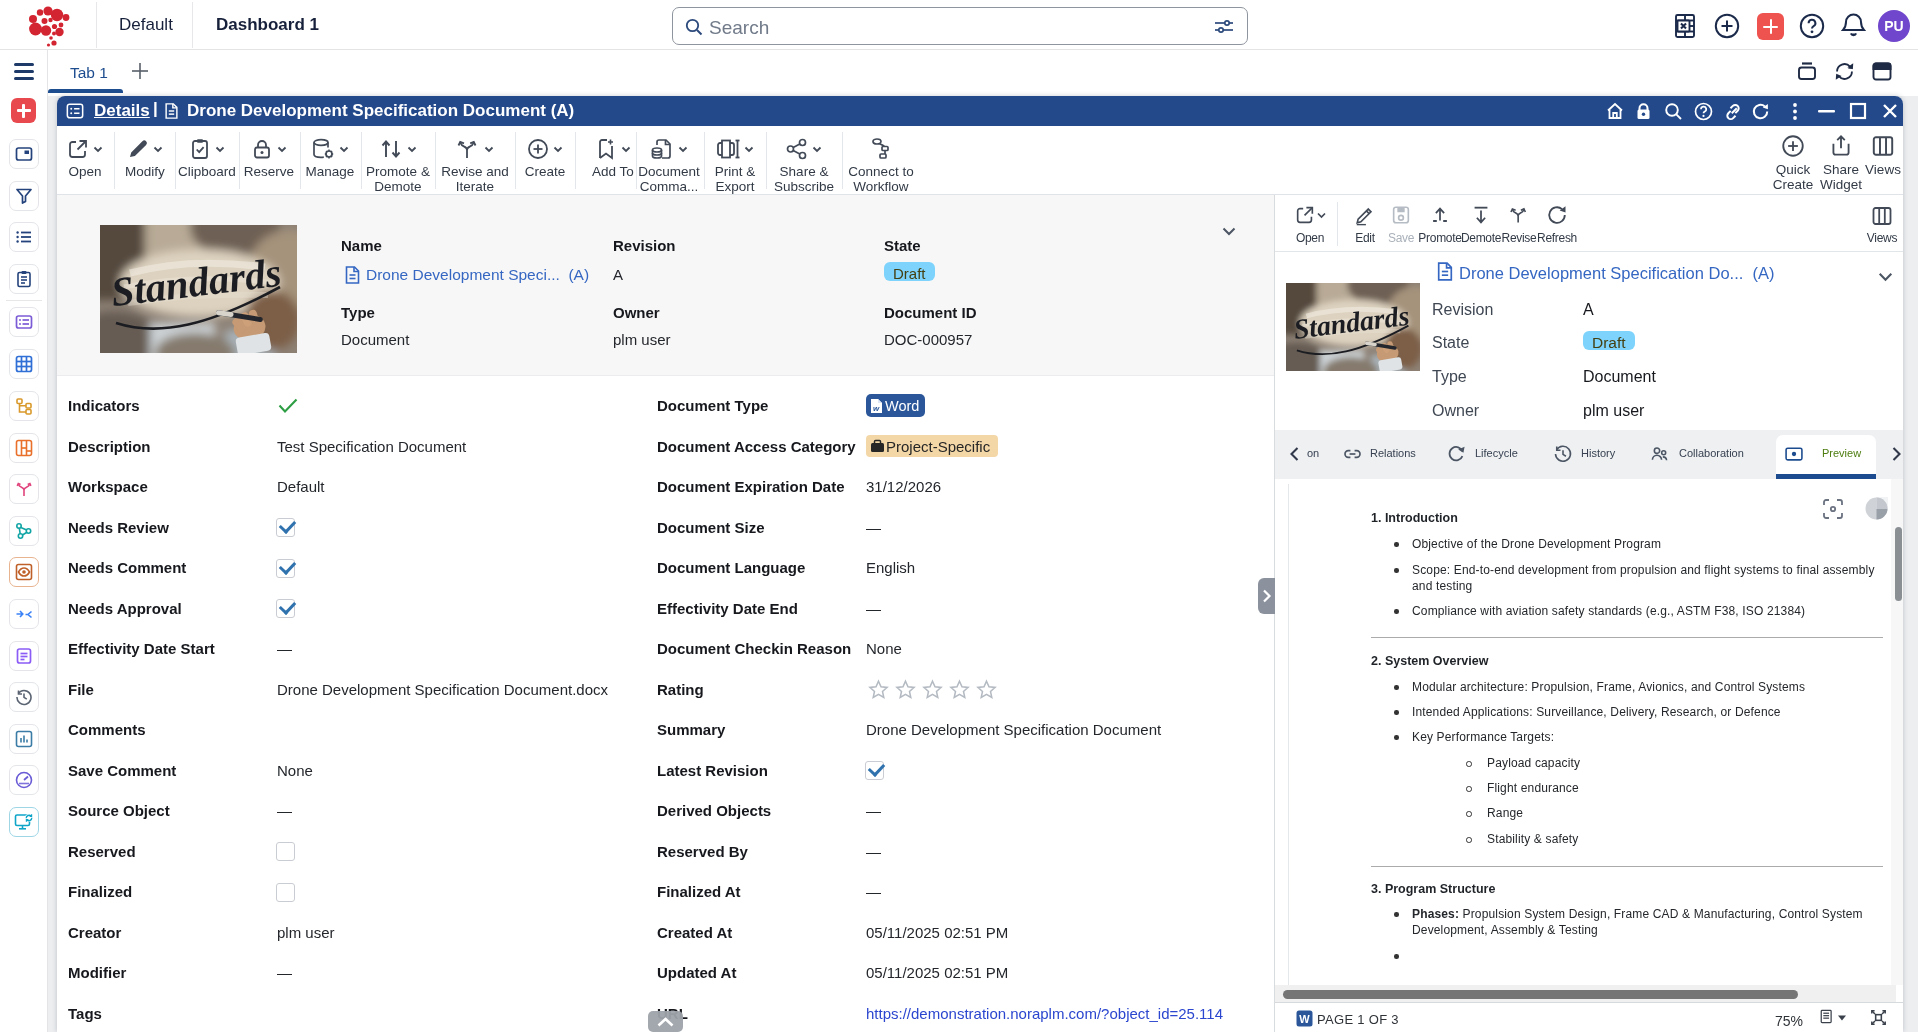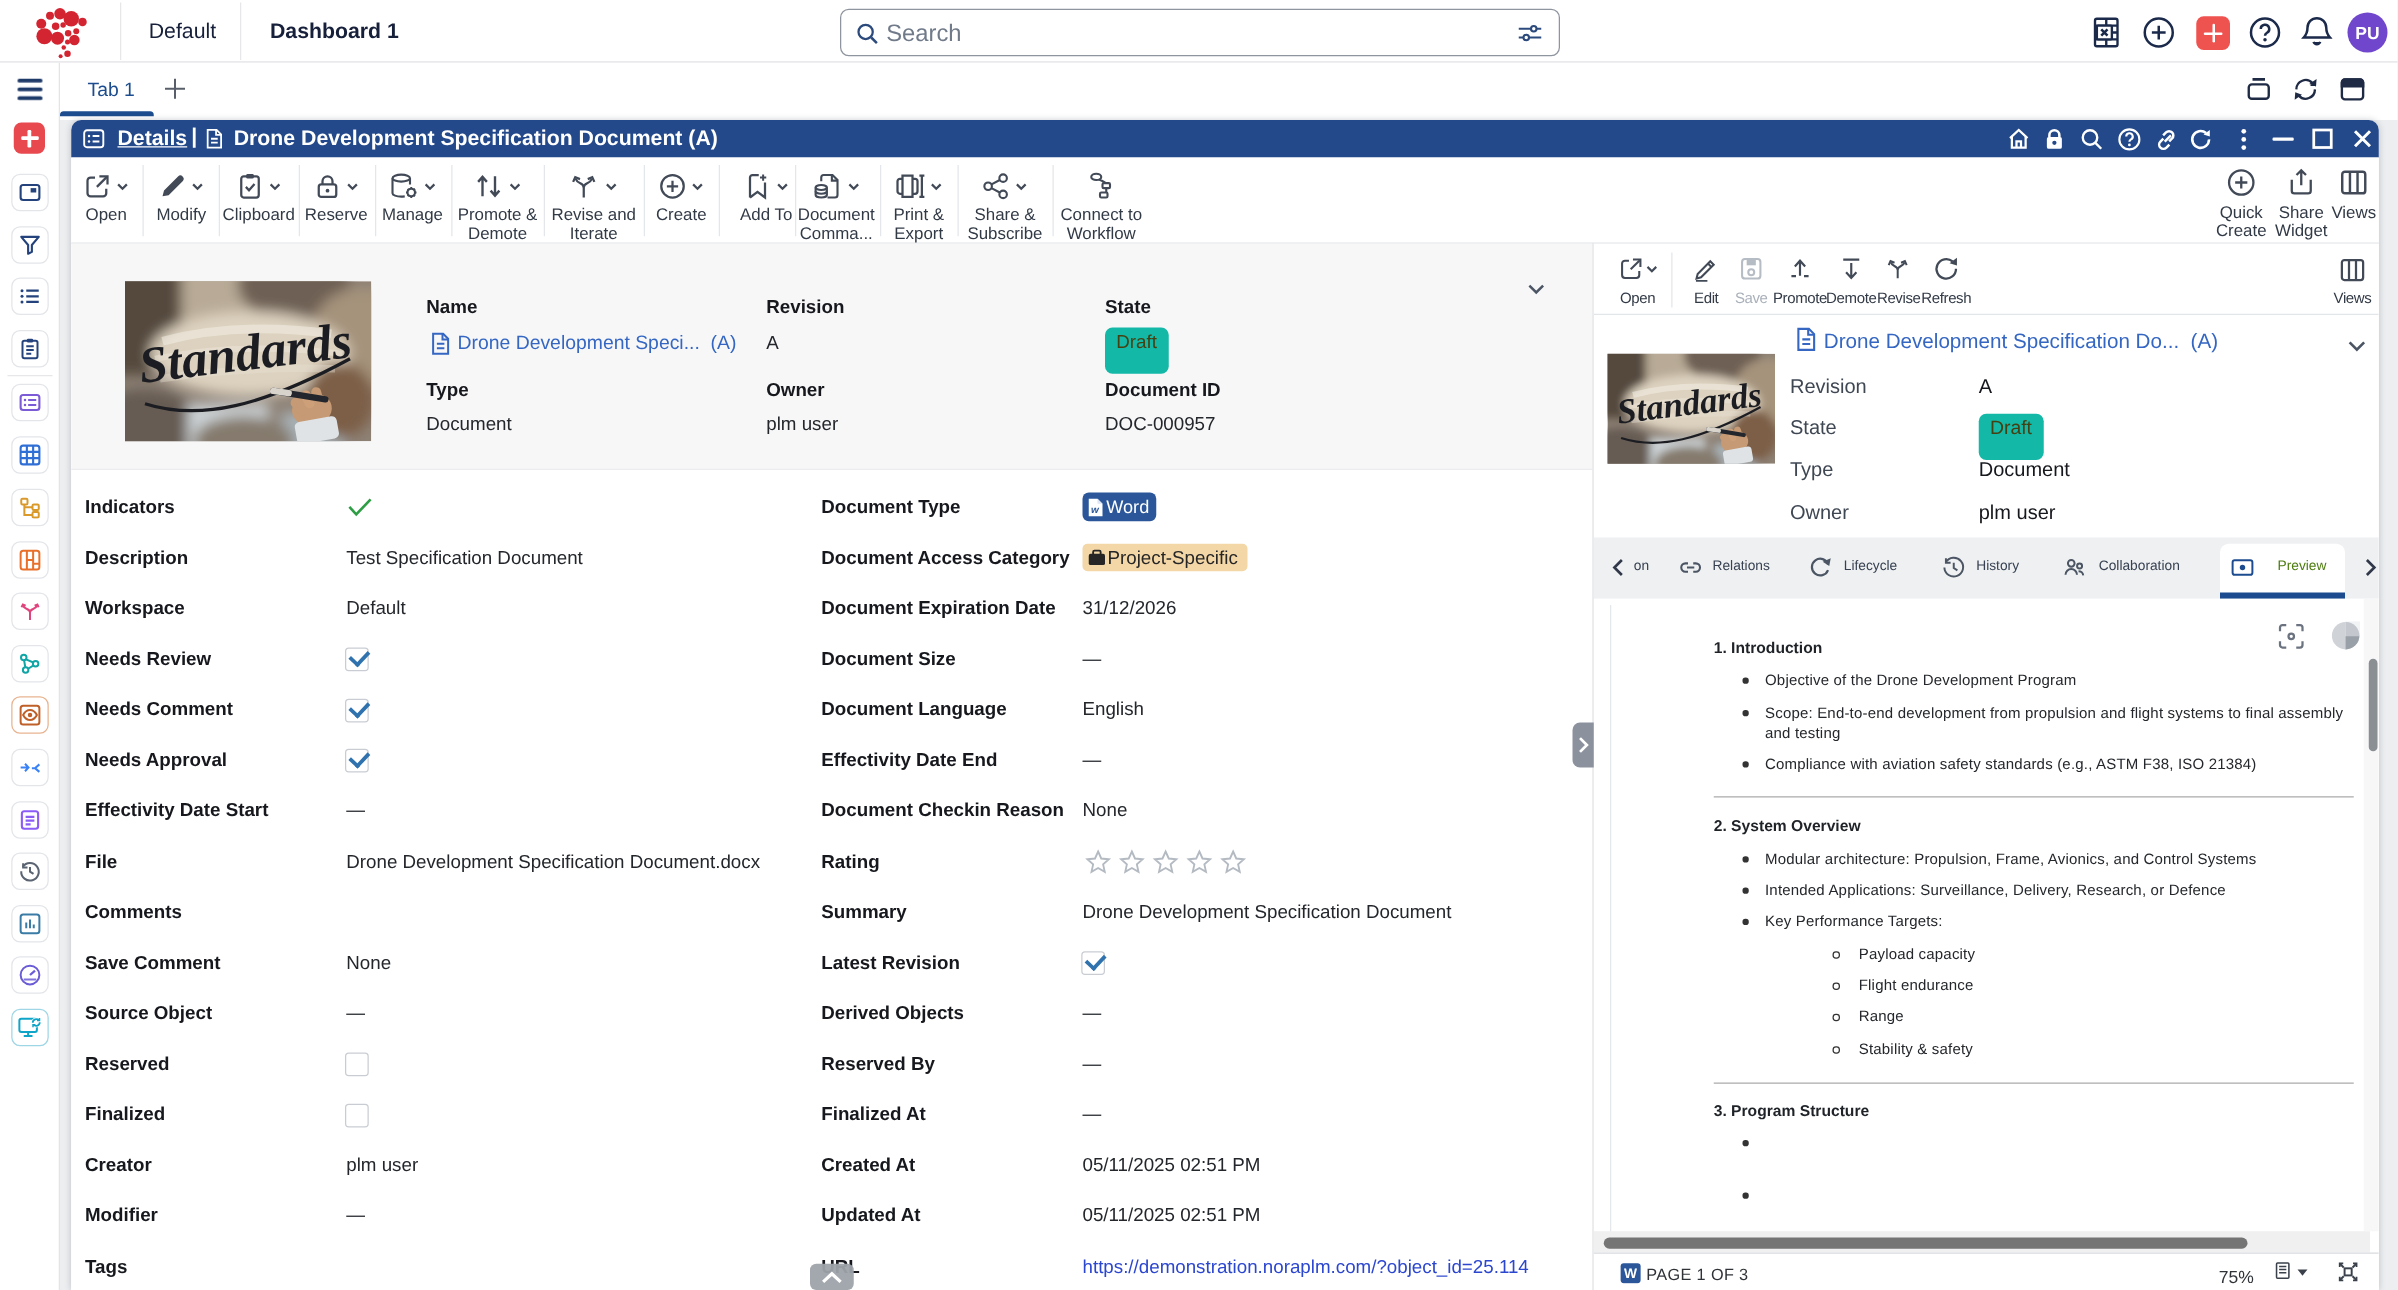--- a/index.html
+++ b/index.html
@@ -44,21 +44,21 @@
 .tbtn .lb { position:absolute; top:38px; left:-30px; right:-30px; font-size:13.5px; line-height:15px; color:#323a46; }
 .tbsep { position:absolute; top:6px; height:57px; width:1px; background:#e3e6ea; }
 
 #leftpanel { position:absolute; left:0; top:99px; width:1217px; height:837px; background:#fff; overflow:hidden; }
 #summary { position:absolute; left:0; top:0; width:1217px; height:181px; background:#f7f7f8; border-bottom:1px solid #ececee; }
 #divider { position:absolute; left:1217px; top:99px; width:1px; height:837px; background:#d9dcdf; }
 #rightpanel { position:absolute; left:1218px; top:99px; width:628px; height:837px; background:#fff; overflow:hidden; }
 .flabel { font-weight:700; font-size:15px; color:#16181d; position:absolute; white-space:nowrap; }
 .fval { font-size:15px; color:#23262b; position:absolute; white-space:nowrap; }
 .link { color:#3567c2; }
-.badge-draft { position:absolute; background:#14b8a6; color:#454012; border-radius:6px; height:37px; line-height:23px; padding:0 9px; font-size:15px; }
+.badge-draft { position:absolute; background:#7dd3fc; color:#454012; border-radius:6px; height:19px; line-height:23px; padding:0 9px; font-size:15px; }
 .cb { position:absolute; width:19px; height:19px; border:1px solid #c9cdd3; border-radius:3px; background:#fff; }
 .cb.on::after { content:""; position:absolute; left:2.5px; top:1px; width:12px; height:7px; border-left:3.2px solid #2f72ae; border-bottom:3.2px solid #2f72ae; transform:rotate(-47deg); }
 
 #rtoolbar { position:absolute; left:0; top:0; width:628px; height:57px; background:#fff; border-bottom:1px solid #e3e6e9; }
 .rbtn { position:absolute; top:0; text-align:center; }
 .rbtn .ic { position:absolute; top:9px; left:0; right:0; display:flex; justify-content:center; }
 .rbtn .lb { position:absolute; top:36px; left:-40px; right:-40px; font-size:12px; letter-spacing:-0.3px; color:#323a46; }
 #rtabs { position:absolute; left:0; top:235px; width:628px; height:49px; background:#eef0f2; }
 .rtab { position:absolute; top:17px; font-size:11px; color:#374151; white-space:nowrap; }
 #ptab { position:absolute; left:501px; top:5px; width:100px; height:44px; background:#fff; border-radius:7px 7px 0 0; }
@@ -949,20 +949,21 @@
         <div class="doc" style="left:212px;top:277px">Payload capacity</div>
 <div class="bcirc" style="left:191px;top:307px"></div>
         <div class="doc" style="left:212px;top:302px">Flight endurance</div>
 <div class="bcirc" style="left:191px;top:332px"></div>
         <div class="doc" style="left:212px;top:327px">Range</div>
 <div class="bcirc" style="left:191px;top:358px"></div>
         <div class="doc" style="left:212px;top:353px">Stability &amp; safety</div>
 <div class="dhr" style="top:387px"></div>
 <div class="dochead" style="left:96px;top:403px">3. Program Structure</div>
 <div class="bdot" style="left:119px;top:433px"></div>
+        <div class="doc" style="left:137px;top:428px;width:455px;line-height:15.5px"><b>Phases:</b> Propulsion System Design, Frame CAD &amp; Manufacturing, Control System Development, Assembly &amp; Testing</div>
 <div class="bdot" style="left:119px;top:475px"></div>
 <svg style="position:absolute;left:546px;top:18px" width="24" height="24" viewBox="0 0 24 24" fill="none" stroke="#6b7280" stroke-width="1.8">
           <path d="M3 8 V5 a2 2 0 0 1 2-2 h3 M16 3 h3 a2 2 0 0 1 2 2 v3 M21 16 v3 a2 2 0 0 1-2 2 h-3 M8 21 H5 a2 2 0 0 1-2-2 v-3"></path>
           <circle cx="12" cy="12" r="2.2"></circle>
         </svg>
 <svg style="position:absolute;left:590px;top:18px" width="23" height="23" viewBox="0 0 23 23">
           <circle cx="11.5" cy="11.5" r="11" fill="#cfd2d6"></circle>
           <path d="M11.5 .5 a11 11 0 0 1 0 22 z" fill="#9aa0a8"></path>
           <rect x="11" y="0" width="12" height="12" fill="#e8eaec" opacity=".55"></rect>
         </svg>

